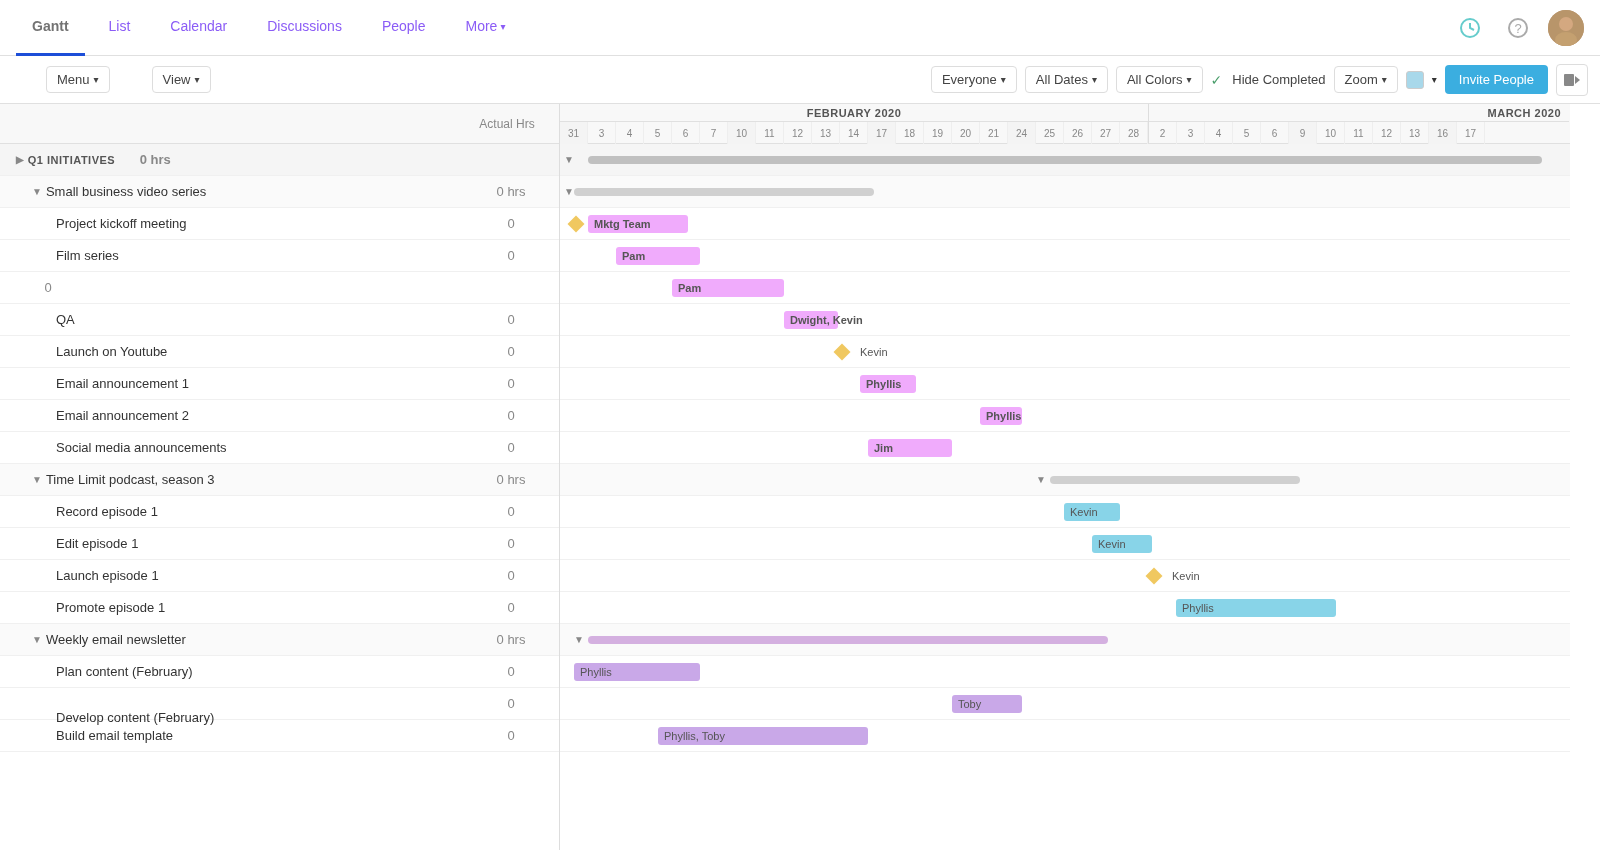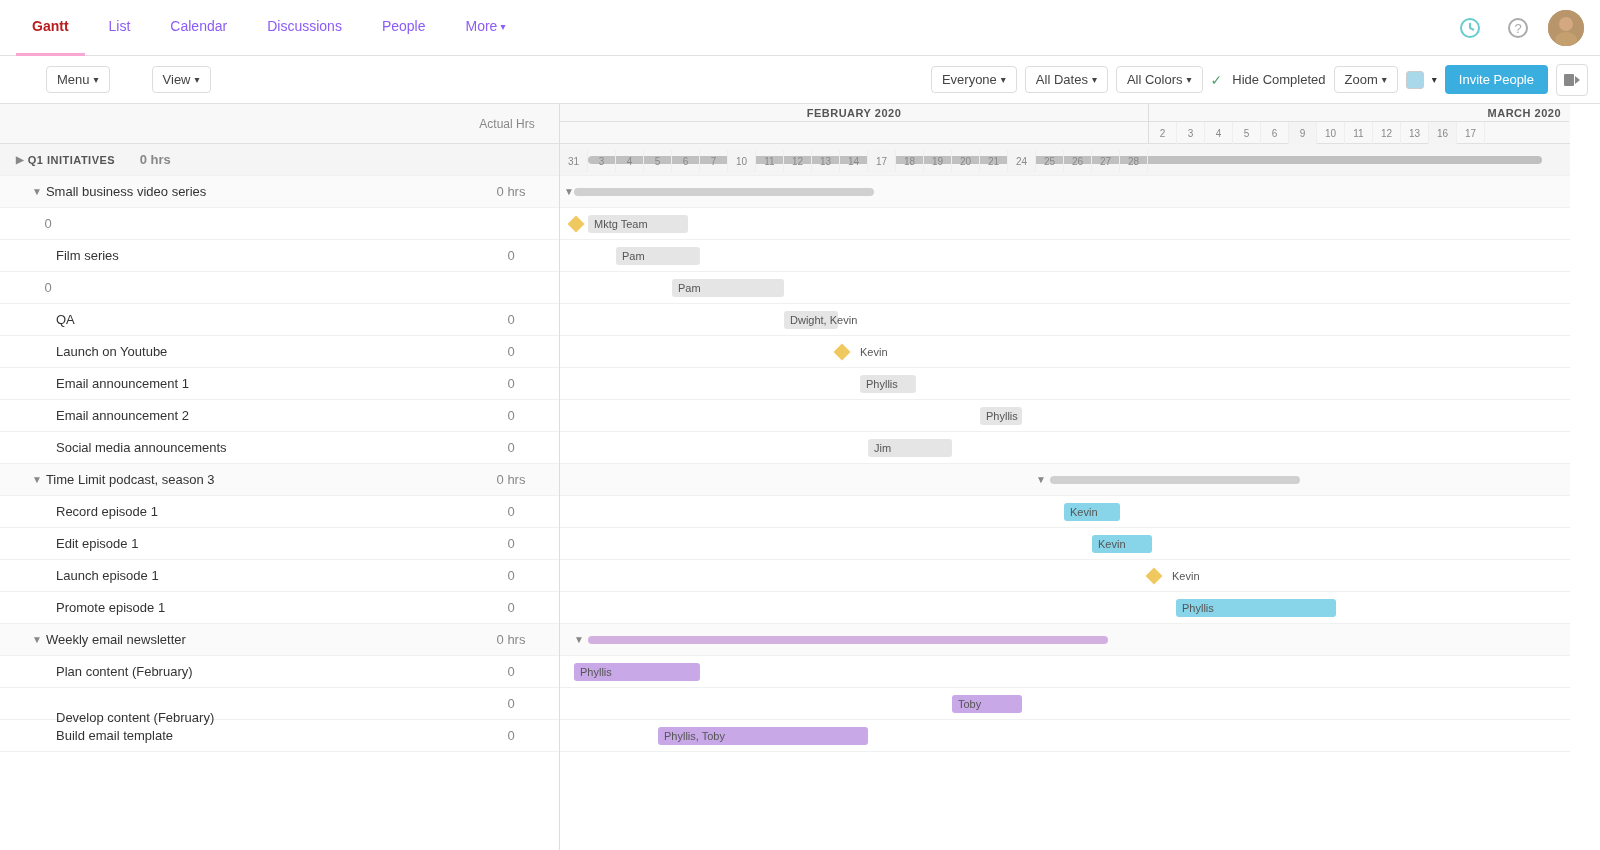--- a/index.html
+++ b/index.html
@@ -18,23 +18,23 @@
       padding: 8px 16px;
       font-size: 14px;
       cursor: pointer;
       color: #8b5cf6;
       border-bottom: 3px solid transparent;
       height: 56px;
       display: flex;
       align-items: center;
     }
     .nav-tab.active {
-      color: #b91c1c;
+      color: #737373;
       font-weight: 600;
-      border-bottom: 3px solid #f9a8d4;
+      border-bottom: 3px solid #1d4ed8;
     }
     .nav-right {
       margin-left: auto;
       display: flex;
       align-items: center;
       gap: 12px;
     }
     .nav-icon {
       width: 36px; height: 36px;
       border-radius: 50%;
@@ -235,21 +235,21 @@
       border-radius: 3px;
       top: 50%;
       transform: translateY(-50%);
       display: flex;
       align-items: center;
       padding: 0 6px;
       font-size: 11px;
       color: #555;
       white-space: nowrap;
     }
-    .gantt-bar.green { background: #e5e5e5; }
+    .gantt-bar.green { background: #f0abfc; font-weight: bold; }
     .gantt-bar.blue { background: #88d4e8; }
     .gantt-bar.purple { background: #c9a8e8; }
 
     
     ::-webkit-scrollbar { width: 6px; height: 6px; }
     ::-webkit-scrollbar-track { background: #f1f1f1; }
     ::-webkit-scrollbar-thumb { background: #ccc; border-radius: 3px; }
 
     .checkmark { color: #4a9e6b; font-size: 14px; margin-right: 4px; }
 
@@ -364,20 +364,23 @@
 
     <div class="task-row sub-group-row">
       <div class="task-indent" style="padding-left:24px; flex:1;">
         <span class="caret">▼</span>
         <span class="task-name">Small business video series</span>
       </div>
       <div class="task-hrs">0 hrs</div>
     </div>
 
     <div class="task-row">
+      <div class="task-indent" style="padding-left:48px; flex:1;">
+        <span class="task-name">Project kickoff meeting</span>
+      </div>
       <div class="task-hrs">0</div>
     </div>
 
     <div class="task-row">
       <div class="task-indent" style="padding-left:48px; flex:1;">
         <span class="task-name">Film series</span>
       </div>
       <div class="task-hrs">0</div>
     </div>
 
@@ -484,21 +487,21 @@
       </div>
       <div class="task-hrs">0</div>
     </div>
   </div>
 
   <div class="gantt-panel">
     <div class="gantt-inner" style="width: 1010px;">
 
       <div class="date-header">
 
-        <div style="display:flex; flex-direction:column; border-right:1px solid #ddd;gap:28px;">
+        <div style="display:flex; flex-direction:column; border-right:1px solid #ddd;">
           <div class="month-label" style="width:588px;">FEBRUARY 2020</div>
           <div class="day-labels">
             <div class="day-cell" style="background:#f4f4f4;">31</div>
             <div class="day-cell">3</div>
             <div class="day-cell">4</div>
             <div class="day-cell">5</div>
             <div class="day-cell">6</div>
             <div class="day-cell">7</div>
             <div class="day-cell" style="background:#f4f4f4;">10</div>
             <div class="day-cell">11</div>

